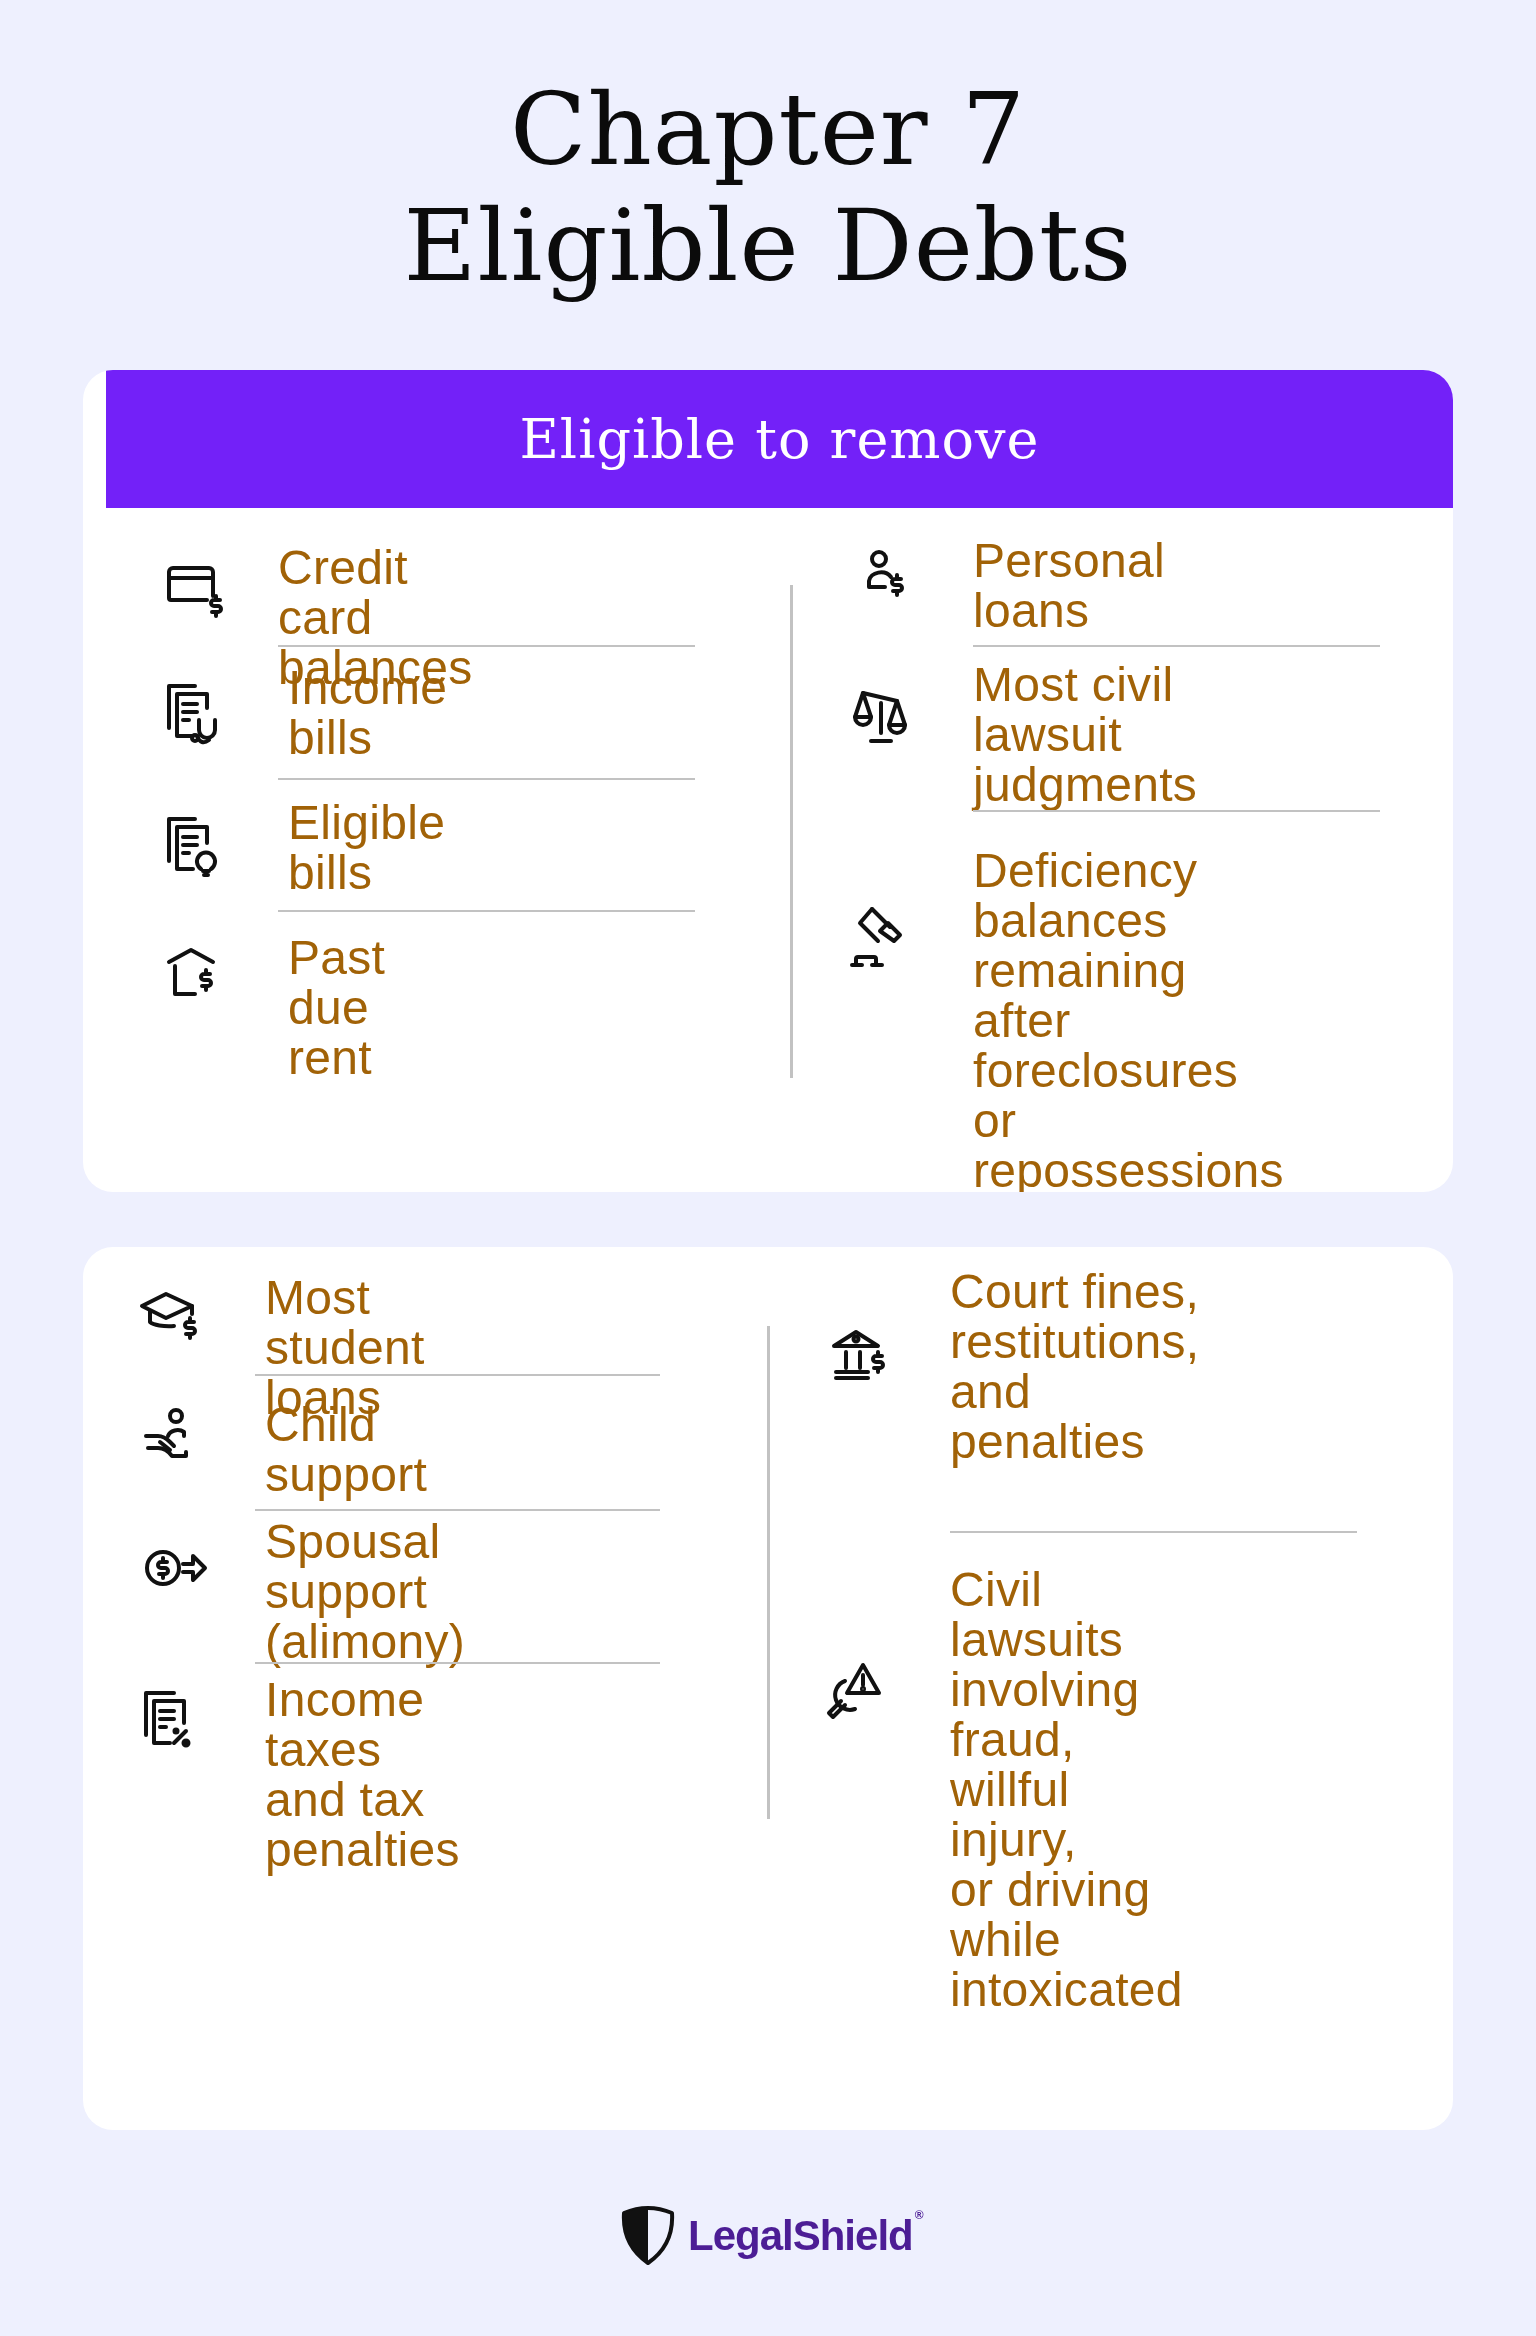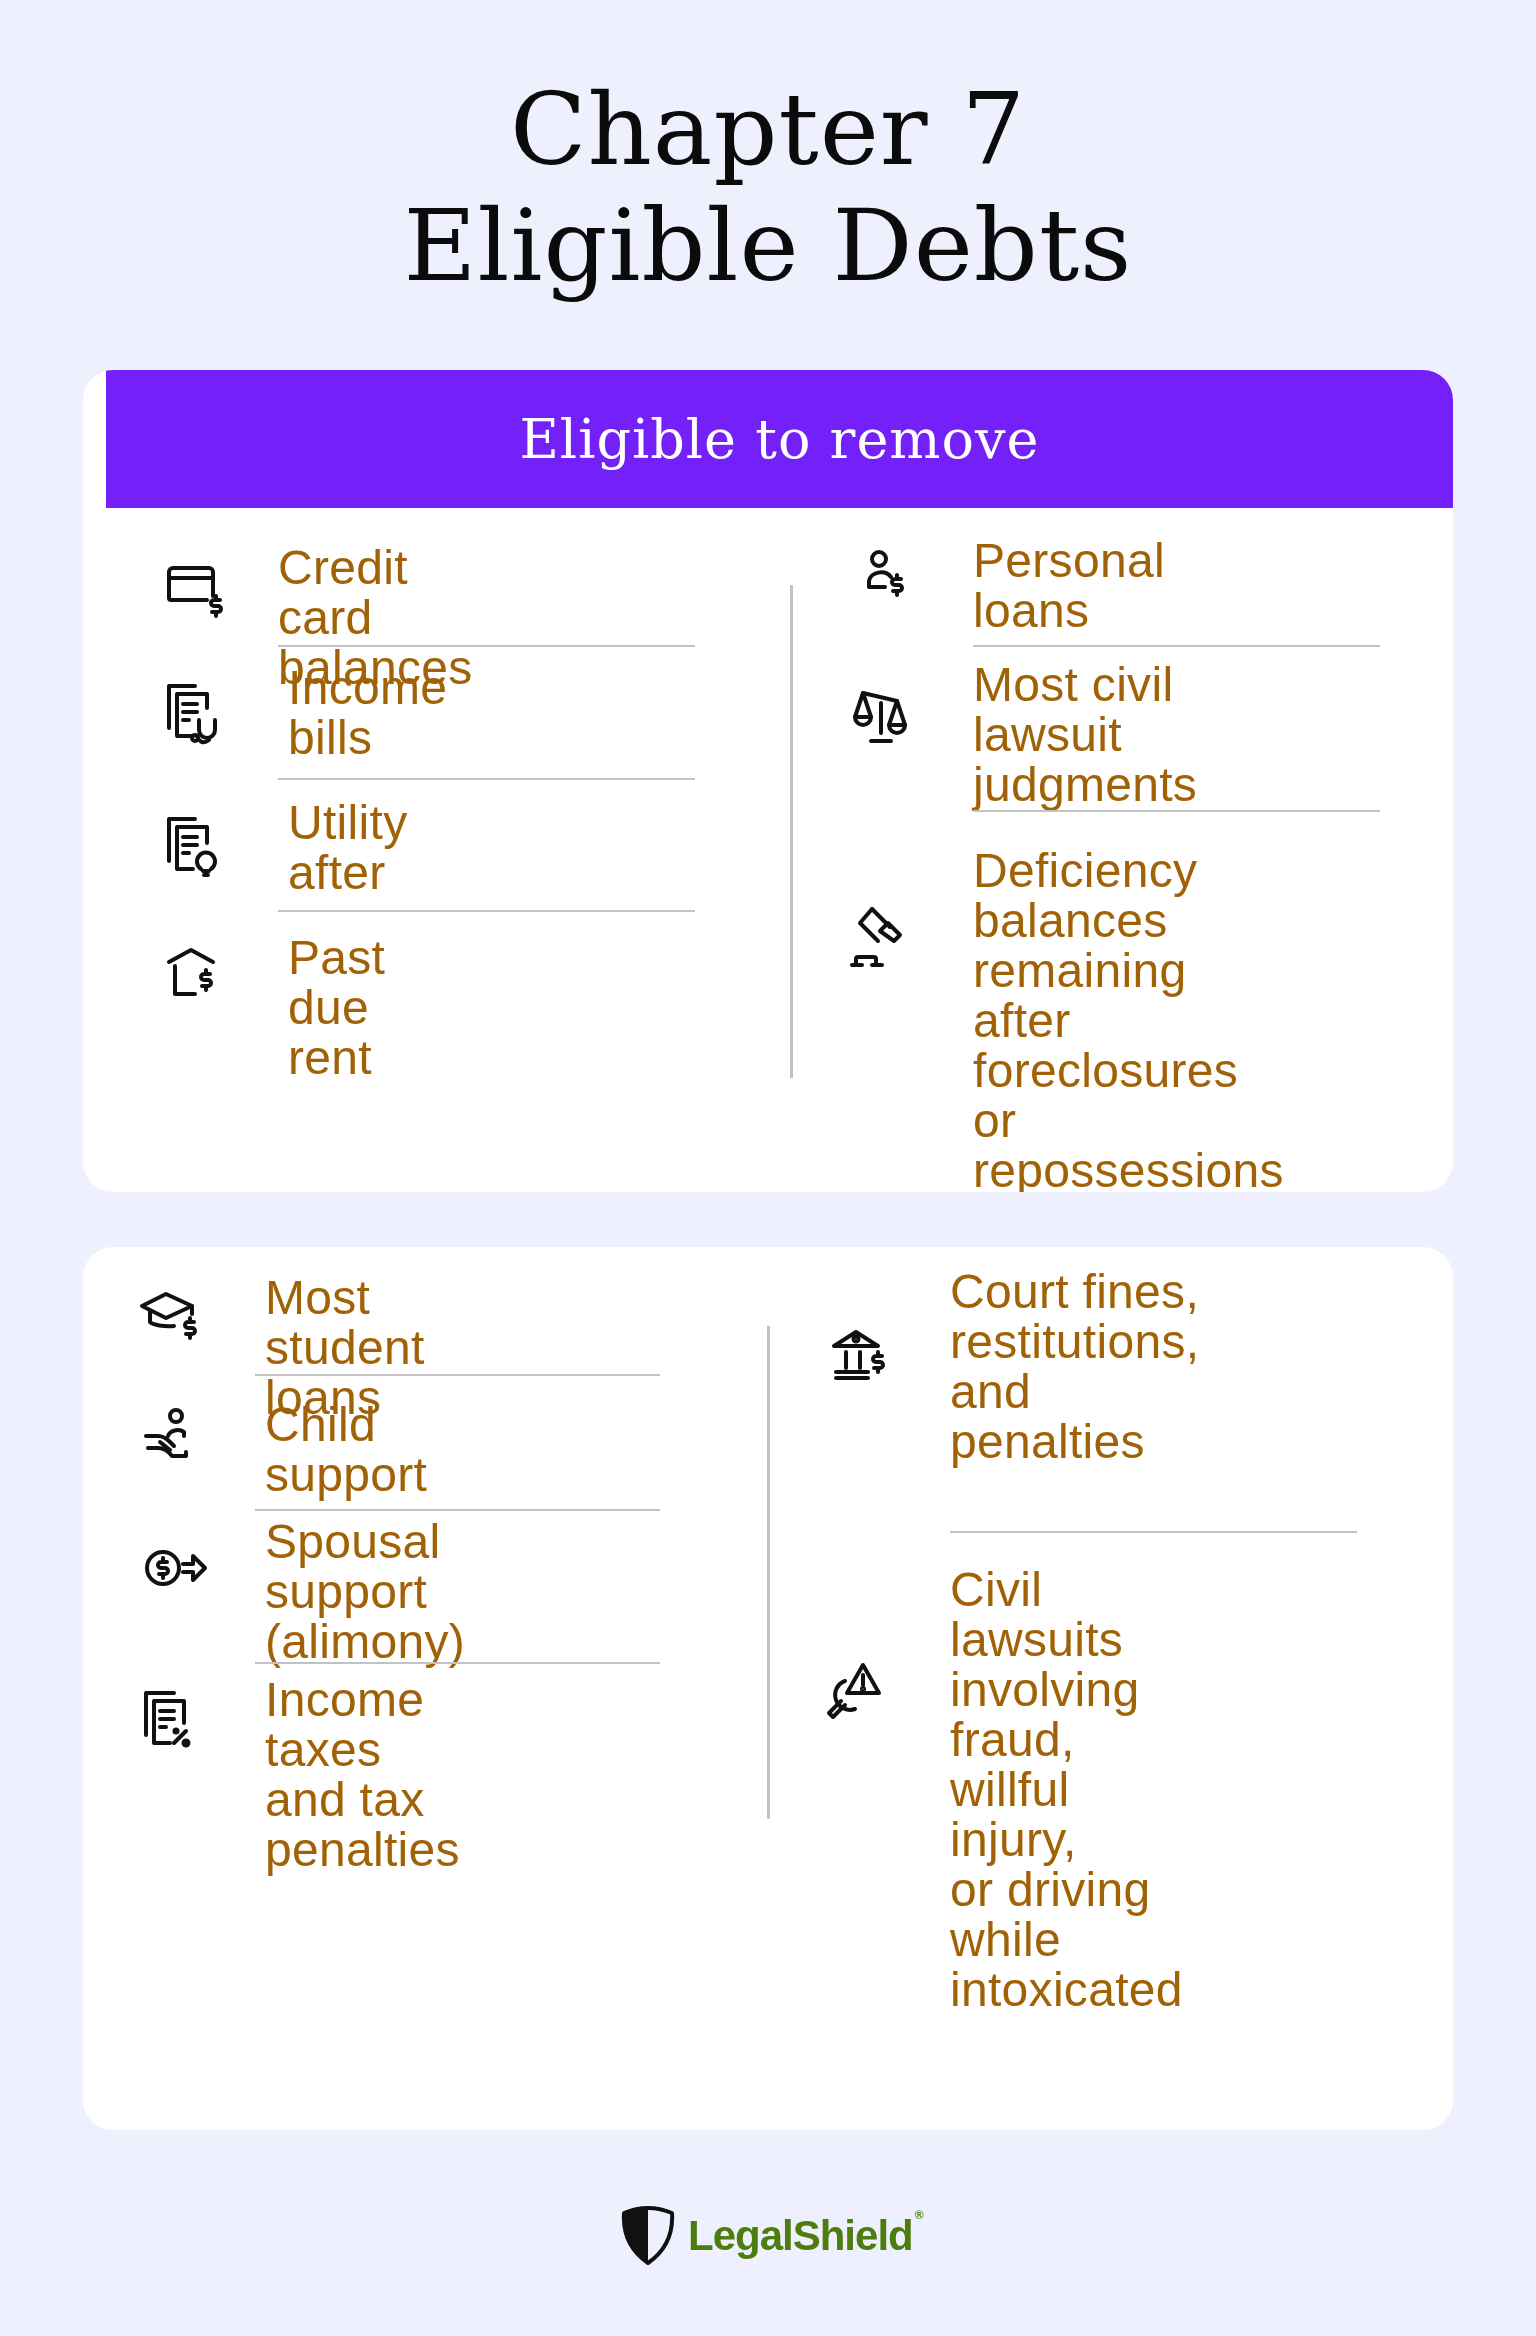--- a/index.html
+++ b/index.html
@@ -77,21 +77,21 @@
     left: 620px; top: 2205px;
     display: flex; align-items: center;
   }
   .logo svg { width: 56px; height: 62px; }
   .logo-text {
     font-family: "Liberation Sans", "DejaVu Sans", sans-serif;
     font-weight: bold;
     font-size: 42px;
     letter-spacing: -1px;
     margin-left: 12px;
-    color: #4d7c0f;
+    color: #4c1d95;
   }
   .logo-reg { font-size: 12px; vertical-align: top; margin-left: 2px; position: relative; top: -4px; }
 </style>
 </head>
 <body>
 
 <h1 class="title">
   <span>Chapter 7</span>
   <span>Eligible Debts</span>
 </h1>
@@ -134,21 +134,21 @@
       <span class="icon" style="left:57px; top:305px;">
         <svg viewBox="0 0 72 72" fill="none" stroke="#111" stroke-width="4" stroke-linecap="round" stroke-linejoin="round">
           <path d="M6 48 V6 H32"></path>
           <path d="M44 30 V14 H14 V56 H30"></path>
           <line x1="20" y1="24" x2="34" y2="24"></line>
           <line x1="20" y1="32" x2="34" y2="32"></line>
           <line x1="20" y1="40" x2="26" y2="40"></line>
           <path d="M41 62 h4 M40 58 h6 M38 56 a9 9 0 1 1 10 0"></path>
         </svg>
       </span>
-      <span class="label" style="left:182px; top:290px;">Utility after</span>
+      <span class="label" style="left:182px; top:290px;">Eligible bills</span>
     </div>
     <div class="hline" style="left:172px; top:402px; width:417px;"></div>
 
     <div class="item">
       <span class="icon" style="left:57px; top:430px;">
         <svg viewBox="0 0 72 72" fill="none" stroke="#111" stroke-width="4" stroke-linecap="round" stroke-linejoin="round">
           <path d="M6 24 L28 12 L50 24"></path>
           <path d="M12 28 V56 H32"></path>
           <path d="M47 36 h-6 a3 3 0 0 0 0 6 h4 a3 3 0 0 1 0 6 h-6 M43 32 v4 M43 48 v4"></path>
         </svg>

